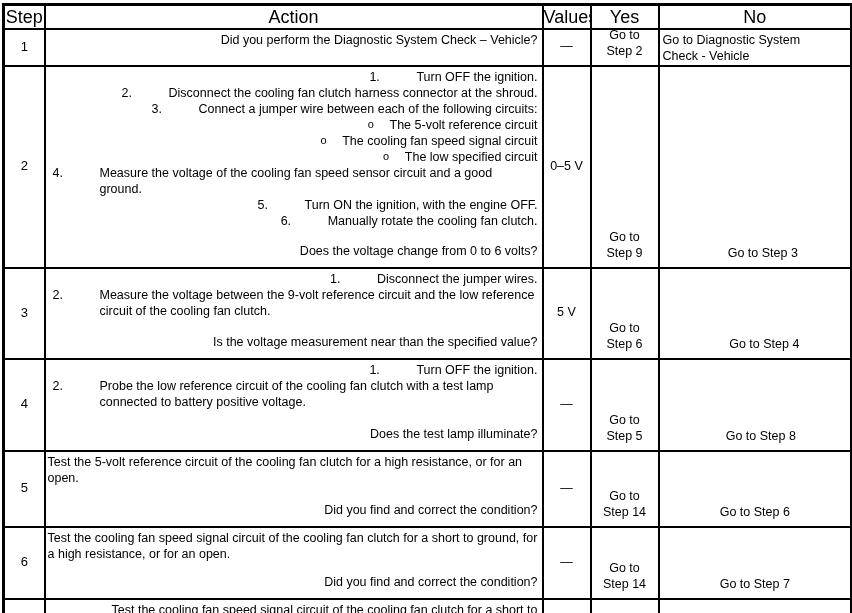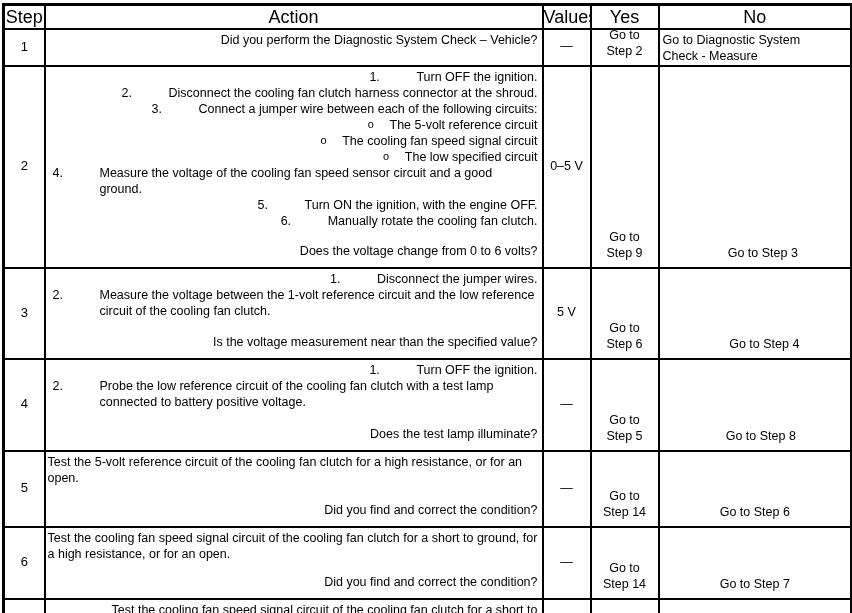--- a/index.html
+++ b/index.html
@@ -76,21 +76,21 @@
           </td>
           <td>
             <div class="cell-inner bottom-center" style="height: 32px;">
               <div>Go to</div>
               <div>Step 2</div>
             </div>
           </td>
           <td>
             <div class="cell-inner top-left" style="height: 32px;">
               <div>Go to Diagnostic System</div>
-              <div>Check - Measure</div>
+              <div>Check - Vehicle</div>
             </div>
           </td>
         </tr>
         <tr style="height: 202px;">
           <td>
             <div class="cell-inner step-inner" style="height: 197px;">
               <span>2</span>
             </div>
           </td>
           <td>
@@ -126,21 +126,21 @@
         </tr>
         <tr style="height: 91px;">
           <td>
             <div class="cell-inner step-inner" style="height: 86px;">
               <span>3</span>
             </div>
           </td>
           <td>
             <div class="cell-inner action-inner" style="height: 86px;">
               <div class="a-li"><span class="marker">1.</span><span>Disconnect the jumper wires.</span></div>
-              <div class="a-li"><span class="marker">2.</span><span>Measure the voltage between the 1-volt reference circuit and the low reference circuit of the cooling fan clutch.</span></div>
+              <div class="a-li"><span class="marker">2.</span><span>Measure the voltage between the 9-volt reference circuit and the low reference circuit of the cooling fan clutch.</span></div>
               <div class="a-question">Is the voltage measurement near than the specified value?</div>
             </div>
           </td>
           <td>
             <div class="cell-inner values-inner" style="height: 86px; align-items: center;">
               <span>5 V</span>
             </div>
           </td>
           <td>
             <div class="cell-inner bottom-center" style="height: 86px;">

